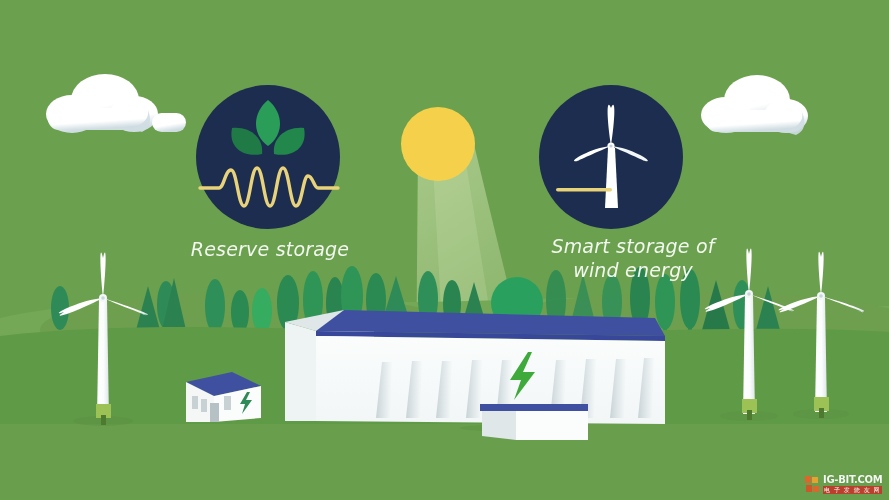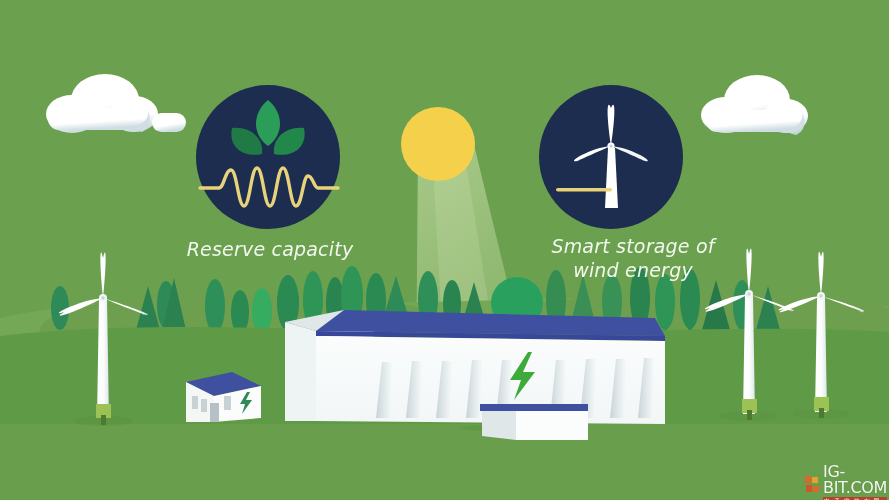--- a/index.html
+++ b/index.html
@@ -22,21 +22,21 @@
   }
   #label-reserve{left:150px;top:237px;width:240px;}
   #label-smart{left:513px;top:234px;width:240px;}
   #watermark{
     position:absolute;right:6px;bottom:4px;width:78px;height:24px;
     display:flex;align-items:center;gap:3px;opacity:.92;
   }
   #wm-mark{width:15px;height:17px;flex:0 0 auto;}
   #wm-text{display:flex;flex-direction:column;line-height:1;}
   #wm-dom{
-    font-family:"DejaVu Sans", sans-serif;font-weight:normal;font-size:16px;
+    font-family:"DejaVu Sans", sans-serif;font-weight:bold;font-size:10px;
     color:#ffffff;letter-spacing:-.3px;text-shadow:0 0 1px rgba(0,0,0,.25);
   }
   #wm-cn{
     font-family:"DejaVu Sans", sans-serif;font-size:6px;color:#ffffff;
     background:#c0392b;padding:1px 1px;letter-spacing:1px;margin-top:1px;
   }
 </style>
 </head>
 <body>
 
@@ -310,21 +310,21 @@
     <path d="M611,146 C590,155 566,166 580,160 C562,166 588,148 611,146 Z" fill="#ffffff"></path>
     <path d="M611,146 C632,155 656,166 642,160 C660,166 634,148 611,146 Z" fill="#f2f6f7"></path>
     <circle cx="611" cy="146" r="3.6" fill="#ffffff"></circle>
     <circle cx="611" cy="146" r="1.6" fill="#c3cfd6"></circle>
 
     <rect x="556" y="188" width="56" height="3.6" rx="1.8" fill="#e8d27a"></rect>
   </g>
 
 </svg>
 
-<div class="label" id="label-reserve">Reserve capacity</div>
+<div class="label" id="label-reserve">Reserve storage</div>
 
 <div class="label" id="label-smart">Smart storage of
 wind energy</div>
 
 <div id="watermark">
   <svg id="wm-mark" viewBox="0 0 15 17">
     <rect x="0" y="0" width="6" height="7" fill="#e8622a"></rect>
     <rect x="7" y="1" width="6" height="6" fill="#f0a32c"></rect>
     <rect x="1" y="9" width="6" height="7" fill="#d94f26"></rect>
     <rect x="8" y="10" width="6" height="6" fill="#e8622a"></rect>

